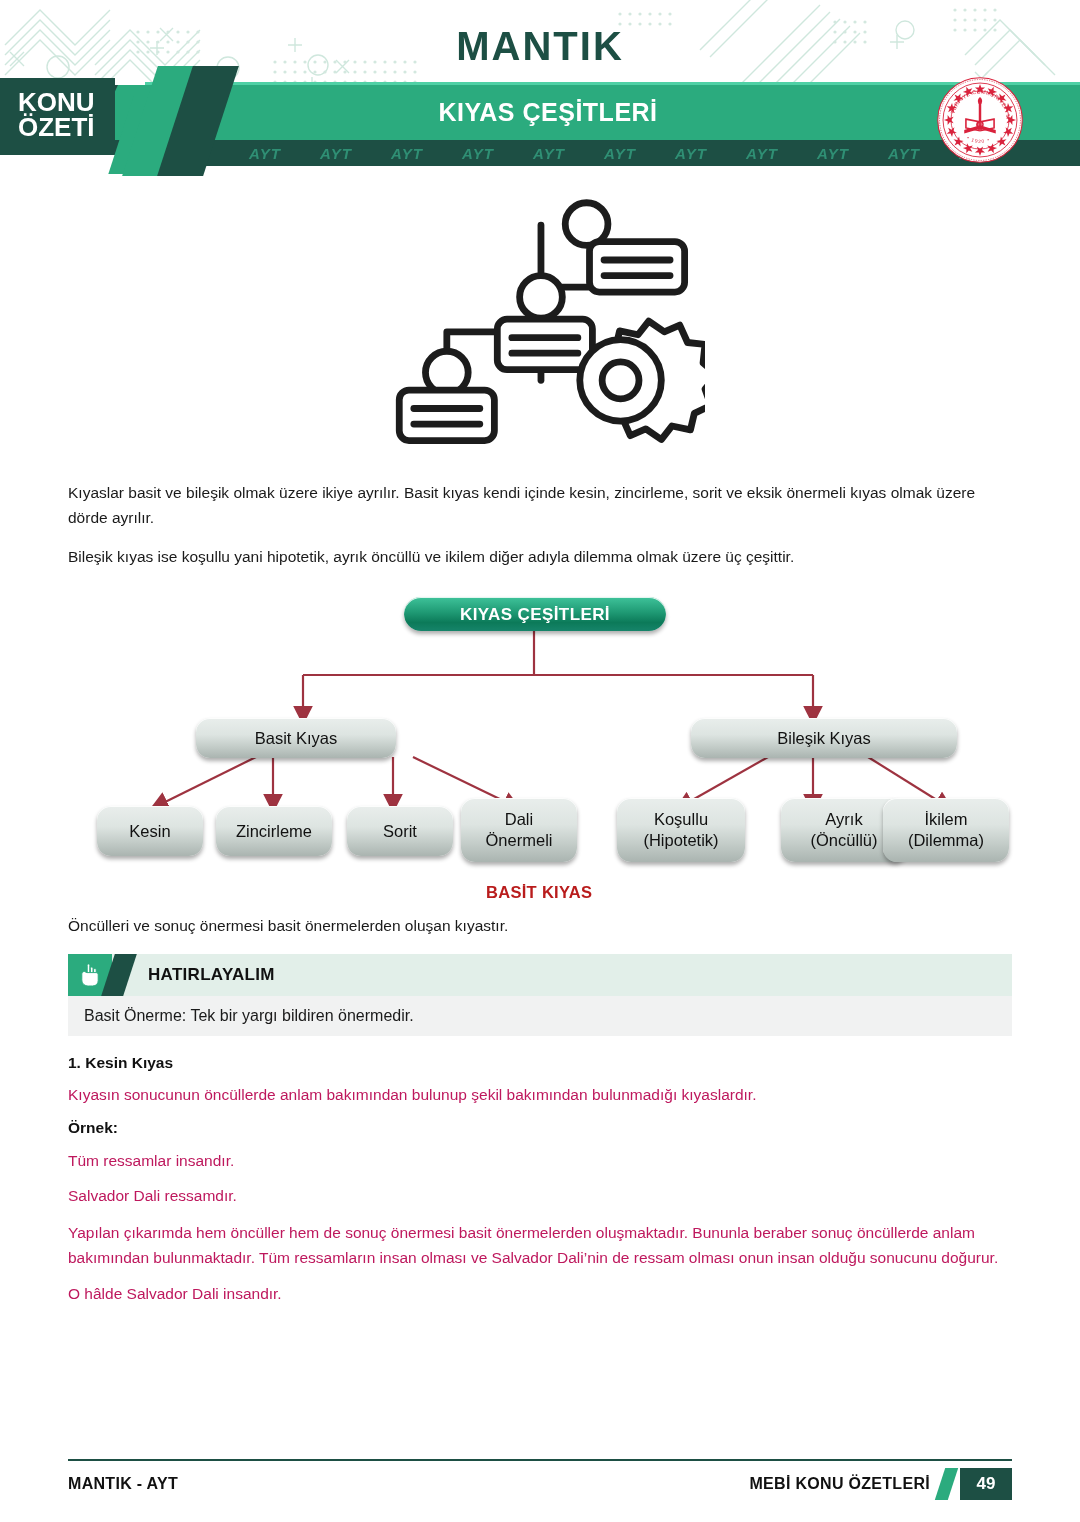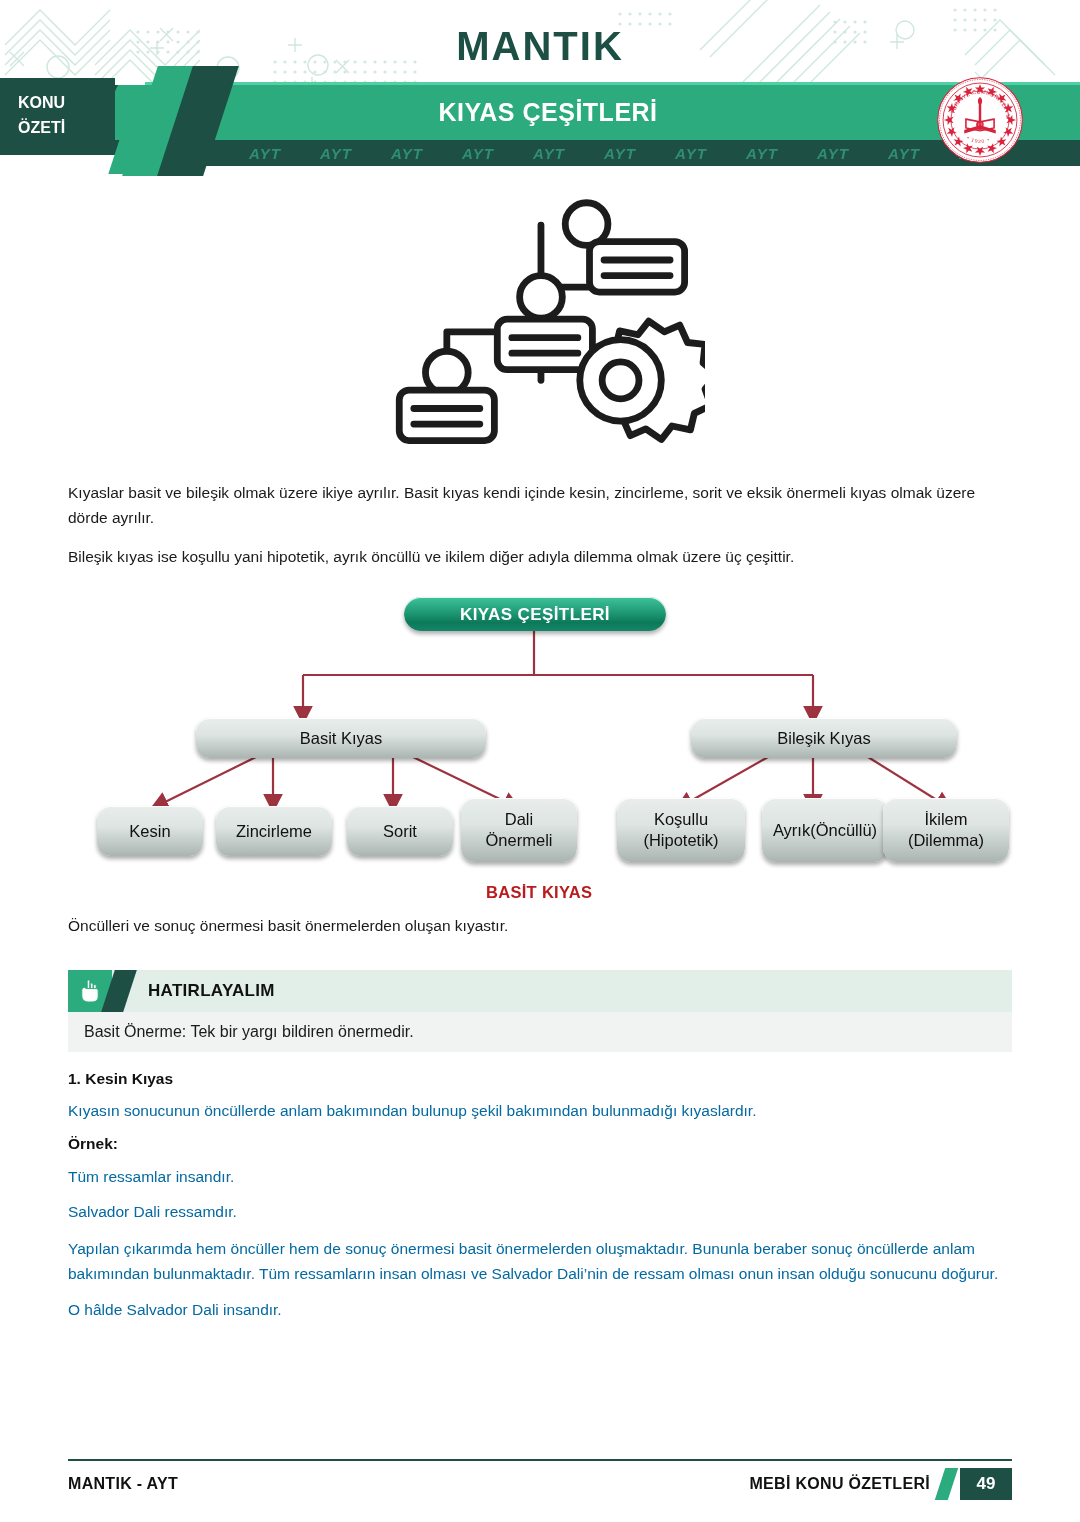--- a/index.html
+++ b/index.html
@@ -97,21 +97,21 @@
   }
 
   
   .konu-ozeti {
     position: absolute;
     left: 0; top: 78px;
     width: 115px; height: 76px;
     background: #1d4f44;
     color: #fff;
     font-weight: bold;
-    font-size: 16px;
+    font-size: 26px;
     line-height: 25px;
     padding: 12px 0 0 18px;
     z-index: 7;
   }
 
   
   .ribbon {
     position: absolute;
     top: 66px;
     width: 46px;
@@ -196,21 +196,21 @@
     position: absolute;
     left: 418px; top: 296px;
     font-size: 16.5px;
     font-weight: bold;
     letter-spacing: 0.3px;
     color: #b91c1c;
     z-index: 4;
   }
 
   
-  .remember-block { margin-top: 32px; }
+  .remember-block { margin-top: 16px; }
   .remember-head {
     position: relative;
     height: 42px;
     background: #e2efe9;
     display: flex;
     align-items: center;
   }
   .remember-icon {
     width: 44px; height: 42px;
     background: #2bab7e;
@@ -243,21 +243,21 @@
     font-weight: bold;
     color: #111;
     margin: 18px 0 12px;
   }
   .bold-line {
     font-size: 15.5px; font-weight: bold; color:#111;
     margin-bottom: 13px;
   }
   p.line {
     font-size: 15.5px;
-    color: #0369a1;
+    color: #be185d;
     margin-bottom: 13px;
     line-height: 22px;
   }
 
   
   .footer {
     position: absolute;
     left: 68px; bottom: 22px;
     width: 1012px;
   }
@@ -583,21 +583,21 @@
         <path d="M345 170 L448 220" marker-end="url(#arw)"></path>
 
         <path d="M700 170 L612 220" marker-end="url(#arw)"></path>
         <path d="M745 170 L745 220" marker-end="url(#arw)"></path>
         <path d="M800 170 L880 220" marker-end="url(#arw)"></path>
       </g>
     </svg>
 
     <div class="node root" style="left:336px; top:10px; width:262px; height:34px;">KIYAS ÇEŞİTLERİ</div>
 
-    <div class="node" style="left:128px; top:131px; width:290px; height:40px;">Basit Kıyas</div>
+    <div class="node" style="left:128px; top:131px; width:200px; height:40px;">Basit Kıyas</div>
 
     <div class="node" style="left:623px; top:131px; width:266px; height:40px;">Bileşik Kıyas</div>
 
     <div class="node" style="left:29px; top:219px; width:106px; height:50px;">
       <span>Kesin</span>
     </div>
 
     <div class="node" style="left:148px; top:219px; width:116px; height:50px;">
       <span>Zincirleme</span>
     </div>
@@ -609,21 +609,21 @@
     <div class="node" style="left:393px; top:211px; width:116px; height:64px; flex-direction:column;">
       <span>Dali</span>
       <span>Önermeli</span>
     </div>
 
     <div class="node" style="left:549px; top:211px; width:128px; height:64px; flex-direction:column;">
       <span>Koşullu</span>
       <span>(Hipotetik)</span>
     </div>
 
-    <div class="node" style="left:694px; top:211px; width:126px; height:64px; flex-direction:row;">
+    <div class="node" style="left:713px; top:211px; width:126px; height:64px; flex-direction:column;">
       <span>Ayrık</span>
       <span>(Öncüllü)</span>
     </div>
 
     <div class="node" style="left:815px; top:211px; width:126px; height:64px; flex-direction:column;">
       <span>İkilem</span>
       <span>(Dilemma)</span>
     </div>
 
     <div class="basit-label">BASİT KIYAS</div>

